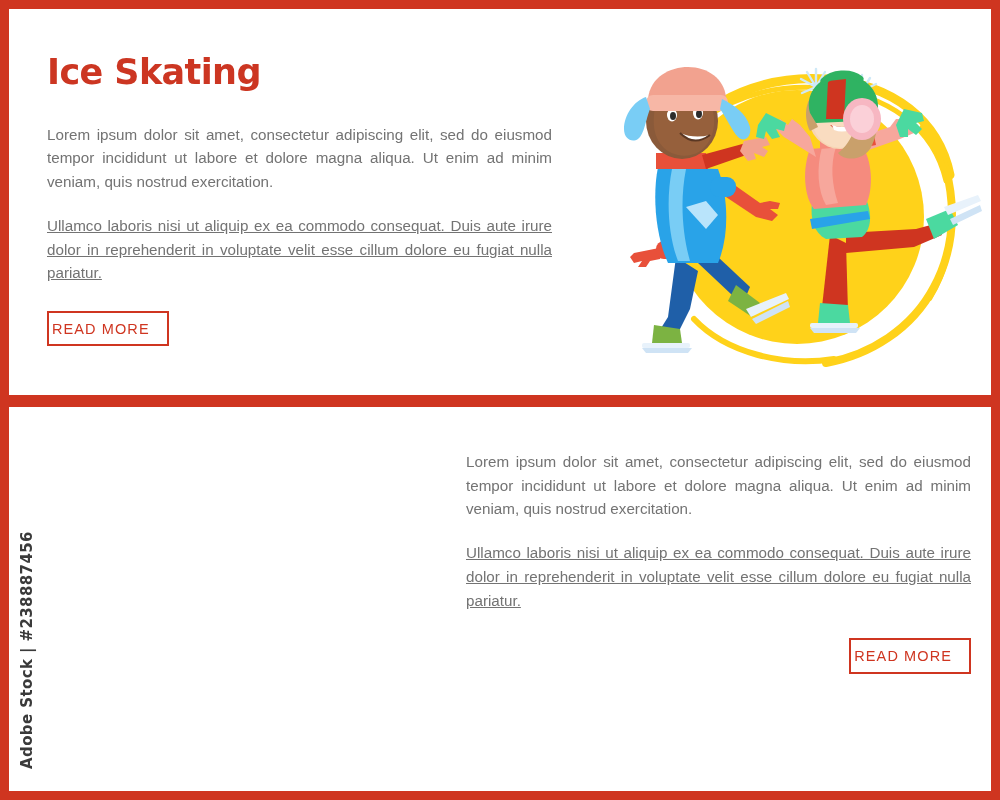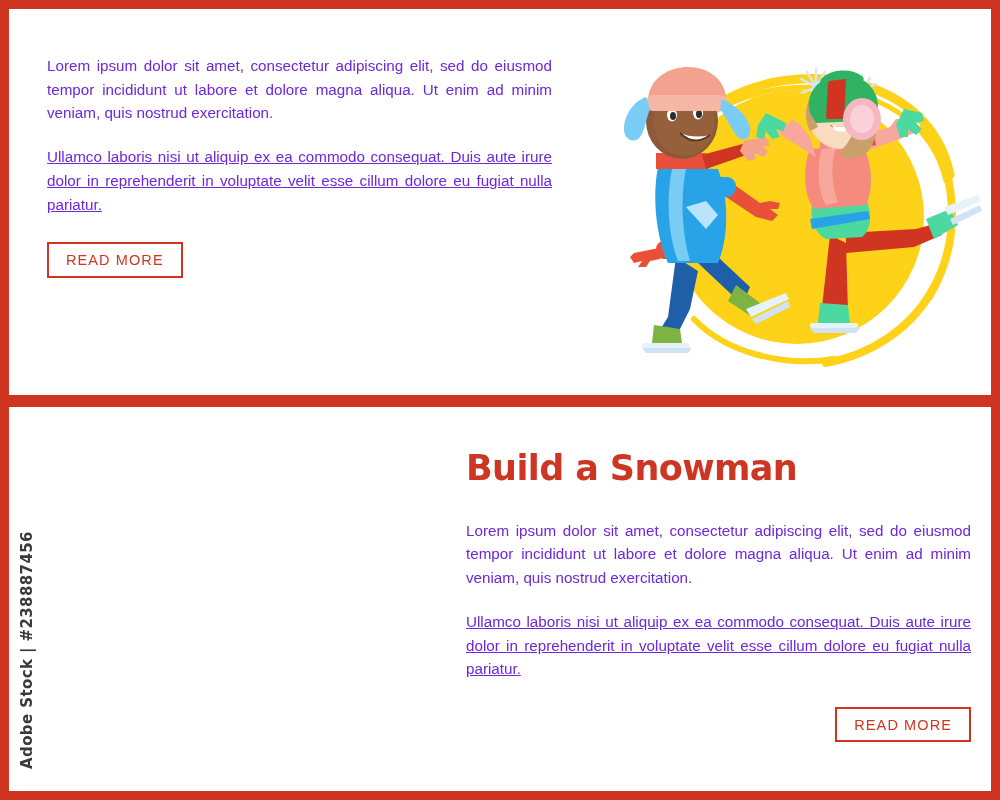--- a/index.html
+++ b/index.html
@@ -90,35 +90,35 @@
     color: #cc3622;
     letter-spacing: -0.6px;
     margin: 0 0 32px 0;
     line-height: 1.05;
   }
 
   .body-para {
     font-family: "Liberation Sans", sans-serif;
     font-size: 15.2px;
     line-height: 1.56;
-    color: #6d28d9;
+    color: #737373;
     text-align: justify;
     margin: 0 0 20px 0;
   }
   .body-para:last-of-type { margin-bottom: 0; text-decoration: underline; }
 
   .read-more {
     display: inline-block;
     border: 2px solid #cf3520;
     color: #cf3520;
     background: transparent;
     font-family: "Liberation Sans", sans-serif;
     font-size: 14.5px;
     letter-spacing: 1.1px;
-    padding: 9px 17px 8px 17px;
+    padding: 9px 17px 8px 3px;
     margin-top: 26px;
     cursor: pointer;
     line-height: 1;
   }
   .rm-right { float: right; margin-right: 0; }
 
   
   .illus { position: absolute; }
   #illus-skating { left: 585px; top: 48px;  width: 395px; height: 330px; }
 
@@ -247,32 +247,32 @@
         <path d="M232 62 L234 24 L252 22 L250 62 Z" fill="#cf3520"></path>
         <path d="M230 24 C238 16 256 14 266 22" stroke="#2fb362" stroke-width="7" fill="none" stroke-linecap="round"></path>
 
         <ellipse cx="268" cy="62" rx="19" ry="21" fill="#f7b7c2"></ellipse>
         <ellipse cx="268" cy="62" rx="12" ry="14" fill="#fbd0d8"></ellipse>
       </g>
     </svg>
   </div>
 
   <div class="text-block" id="text-top">
+    <h1 class="section-title">Ice Skating</h1>
     <p class="body-para">Lorem ipsum dolor sit amet, consectetur adipiscing elit, sed do eiusmod tempor incididunt ut labore et dolore magna aliqua. Ut enim ad minim veniam, quis nostrud exercitation.</p>
     <p class="body-para">Ullamco laboris nisi ut aliquip ex ea commodo consequat. Duis aute irure dolor in reprehenderit in voluptate velit esse cillum dolore eu fugiat nulla pariatur.</p>
     <button class="read-more">READ MORE</button>
   </div>
 </div>
 
 <div class="divider"></div>
 
 <div class="panel" id="panel-bottom">
 
   <div class="text-block" id="text-bottom" style="left:457px; top:43px;">
-    <h1 class="section-title">Build a Snowman</h1>
     <p class="body-para">Lorem ipsum dolor sit amet, consectetur adipiscing elit, sed do eiusmod tempor incididunt ut labore et dolore magna aliqua. Ut enim ad minim veniam, quis nostrud exercitation.</p>
     <p class="body-para">Ullamco laboris nisi ut aliquip ex ea commodo consequat. Duis aute irure dolor in reprehenderit in voluptate velit esse cillum dolore eu fugiat nulla pariatur.</p>
     <button class="read-more rm-right">READ MORE</button>
   </div>
 </div>
 
 <div class="watermark-strip">
   <div class="watermark-text">Adobe Stock | #238887456</div>
 </div>
 

